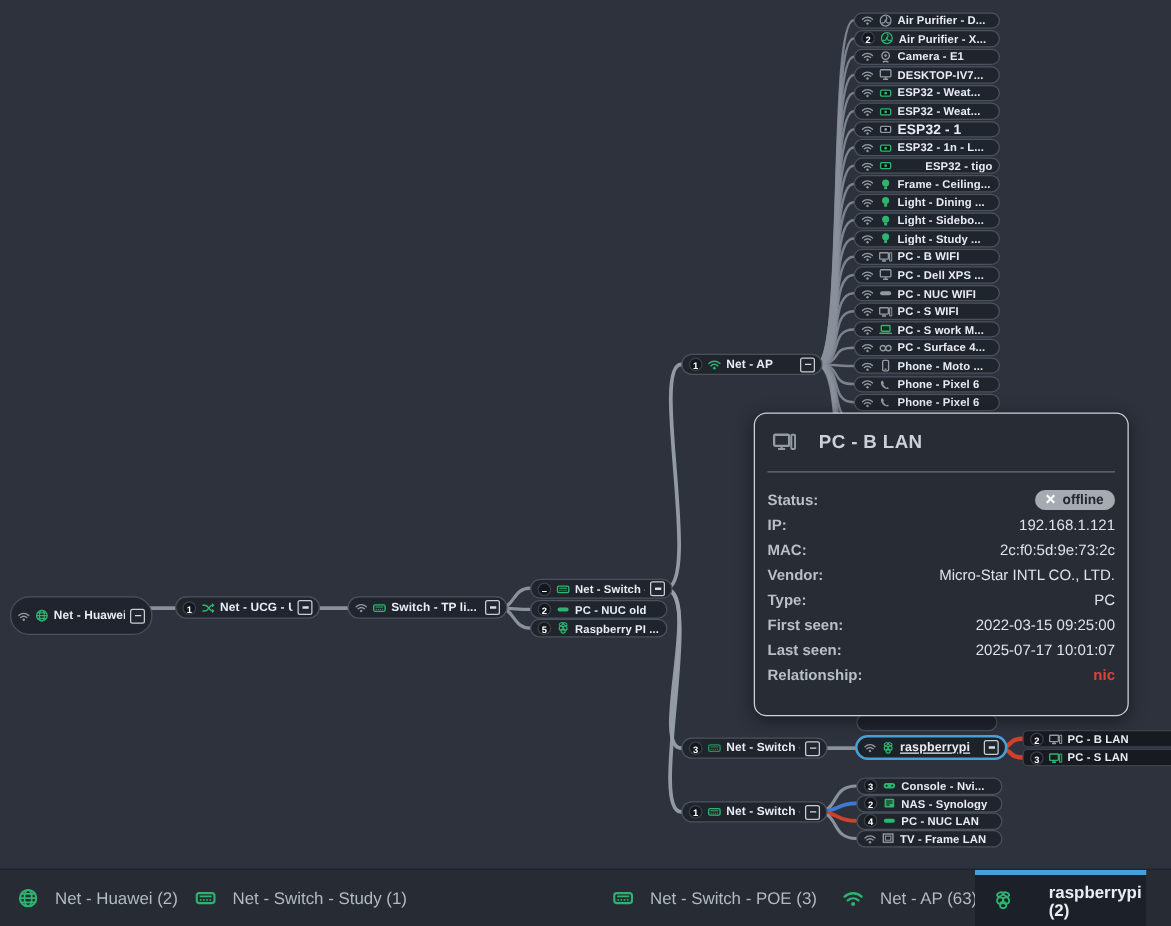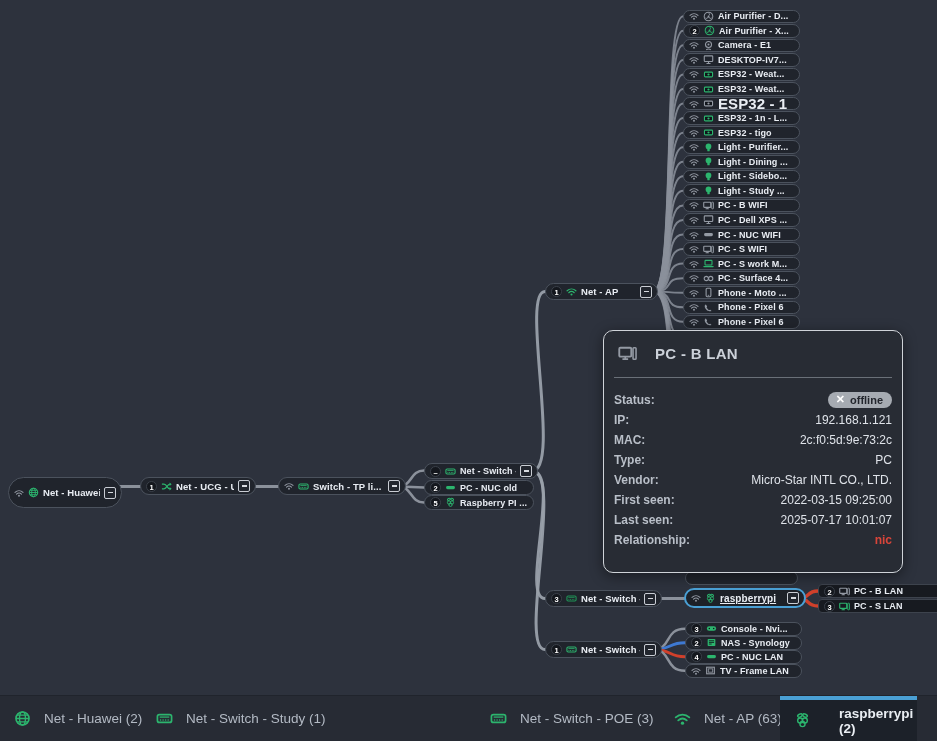--- a/index.html
+++ b/index.html
@@ -406,21 +406,21 @@
           </svg>
         </span>
         <span class="ic">
           <svg width="11" height="11" viewBox="0 0 12 12" xmlns="http://www.w3.org/2000/svg">
             <rect x="1.6" y="3.4" width="8.8" height="5.2" rx="1" fill="#10141a" stroke="#2cb56e" stroke-width="1.2"></rect>
             <circle cx="6" cy="6" r="1.2" fill="#2cb56e"></circle>
           </svg>
         </span>
         <span class="lbl">ESP32 - Weat...</span>
       </div>
-      <div class="node" style="left: 683px; top: 96.8px; width: 117px; height: 13.5px; font-size: 15px;">
+      <div class="node" style="left: 683px; top: 96.8px; width: 117px; height: 13.5px; font-size: 11px;">
         <span class="ic">
           <svg width="10" height="10" viewBox="0 0 12 12" xmlns="http://www.w3.org/2000/svg">
             <path d="M1.2 5.2C4 2.6 8 2.6 10.8 5.2" fill="none" stroke="#949aa4" stroke-width="1.3" stroke-linecap="round"></path>
             <path d="M3 7.3C4.8 5.7 7.2 5.7 9 7.3" fill="none" stroke="#949aa4" stroke-width="1.3" stroke-linecap="round"></path>
             <circle cx="6" cy="9.3" r="1.15" fill="#949aa4"></circle>
           </svg>
         </span>
         <span class="ic">
           <svg width="11" height="11" viewBox="0 0 12 12" xmlns="http://www.w3.org/2000/svg">
             <rect x="1.6" y="3.4" width="8.8" height="5.2" rx="1" fill="#10141a" stroke="#949aa4" stroke-width="1.2"></rect>
@@ -438,21 +438,21 @@
           </svg>
         </span>
         <span class="ic">
           <svg width="11" height="11" viewBox="0 0 12 12" xmlns="http://www.w3.org/2000/svg">
             <rect x="1.6" y="3.4" width="8.8" height="5.2" rx="1" fill="#10141a" stroke="#2cb56e" stroke-width="1.2"></rect>
             <circle cx="6" cy="6" r="1.2" fill="#2cb56e"></circle>
           </svg>
         </span>
         <span class="lbl">ESP32 - 1n - L...</span>
       </div>
-      <div class="node" style="left: 683px; top: 125.9px; width: 117px; height: 13.5px; font-size: 9px;">
+      <div class="node" style="left: 683px; top: 125.9px; width: 117px; height: 13.5px; font-size: 9px; text-align: right;">
         <span class="ic">
           <svg width="10" height="10" viewBox="0 0 12 12" xmlns="http://www.w3.org/2000/svg">
             <path d="M1.2 5.2C4 2.6 8 2.6 10.8 5.2" fill="none" stroke="#949aa4" stroke-width="1.3" stroke-linecap="round"></path>
             <path d="M3 7.3C4.8 5.7 7.2 5.7 9 7.3" fill="none" stroke="#949aa4" stroke-width="1.3" stroke-linecap="round"></path>
             <circle cx="6" cy="9.3" r="1.15" fill="#949aa4"></circle>
           </svg>
         </span>
         <span class="ic">
           <svg width="11" height="11" viewBox="0 0 12 12" xmlns="http://www.w3.org/2000/svg">
             <rect x="1.6" y="3.4" width="8.8" height="5.2" rx="1" fill="#10141a" stroke="#2cb56e" stroke-width="1.2"></rect>
@@ -468,21 +468,21 @@
             <path d="M3 7.3C4.8 5.7 7.2 5.7 9 7.3" fill="none" stroke="#949aa4" stroke-width="1.3" stroke-linecap="round"></path>
             <circle cx="6" cy="9.3" r="1.15" fill="#949aa4"></circle>
           </svg>
         </span>
         <span class="ic">
           <svg width="11" height="11" viewBox="0 0 12 12" xmlns="http://www.w3.org/2000/svg">
             <circle cx="6" cy="4.8" r="3.1" fill="#2cb56e"></circle>
             <rect x="4.7" y="7.6" width="2.6" height="2.6" rx="0.6" fill="#2cb56e"></rect>
           </svg>
         </span>
-        <span class="lbl">Light - Purifier...</span>
+        <span class="lbl">Frame - Ceiling...</span>
       </div>
       <div class="node" style="left: 683px; top: 155px; width: 117px; height: 13.5px; font-size: 9px;">
         <span class="ic">
           <svg width="10" height="10" viewBox="0 0 12 12" xmlns="http://www.w3.org/2000/svg">
             <path d="M1.2 5.2C4 2.6 8 2.6 10.8 5.2" fill="none" stroke="#949aa4" stroke-width="1.3" stroke-linecap="round"></path>
             <path d="M3 7.3C4.8 5.7 7.2 5.7 9 7.3" fill="none" stroke="#949aa4" stroke-width="1.3" stroke-linecap="round"></path>
             <circle cx="6" cy="9.3" r="1.15" fill="#949aa4"></circle>
           </svg>
         </span>
         <span class="ic">
@@ -690,26 +690,26 @@
         </div>
         <div class="prow">
           <span class="pl">IP:</span>
           <span class="pv">192.168.1.121</span>
         </div>
         <div class="prow">
           <span class="pl">MAC:</span>
           <span class="pv">2c:f0:5d:9e:73:2c</span>
         </div>
         <div class="prow">
+          <span class="pl">Vendor:</span>
+          <span class="pv">Micro-Star INTL CO., LTD.</span>
+        </div>
+        <div class="prow">
           <span class="pl">Type:</span>
           <span class="pv">PC</span>
-        </div>
-        <div class="prow">
-          <span class="pl">Vendor:</span>
-          <span class="pv">Micro-Star INTL CO., LTD.</span>
         </div>
         <div class="prow">
           <span class="pl">First seen:</span>
           <span class="pv">2022-03-15 09:25:00</span>
         </div>
         <div class="prow">
           <span class="pl">Last seen:</span>
           <span class="pv">2025-07-17 10:01:07</span>
         </div>
         <div class="prow">

